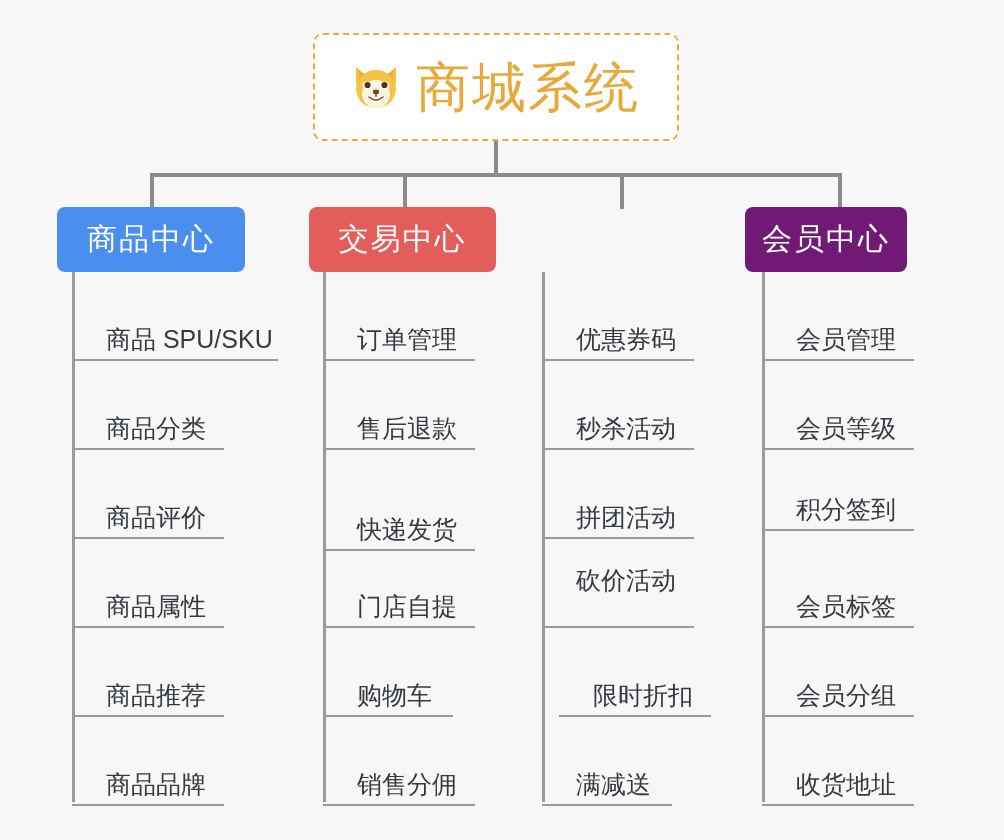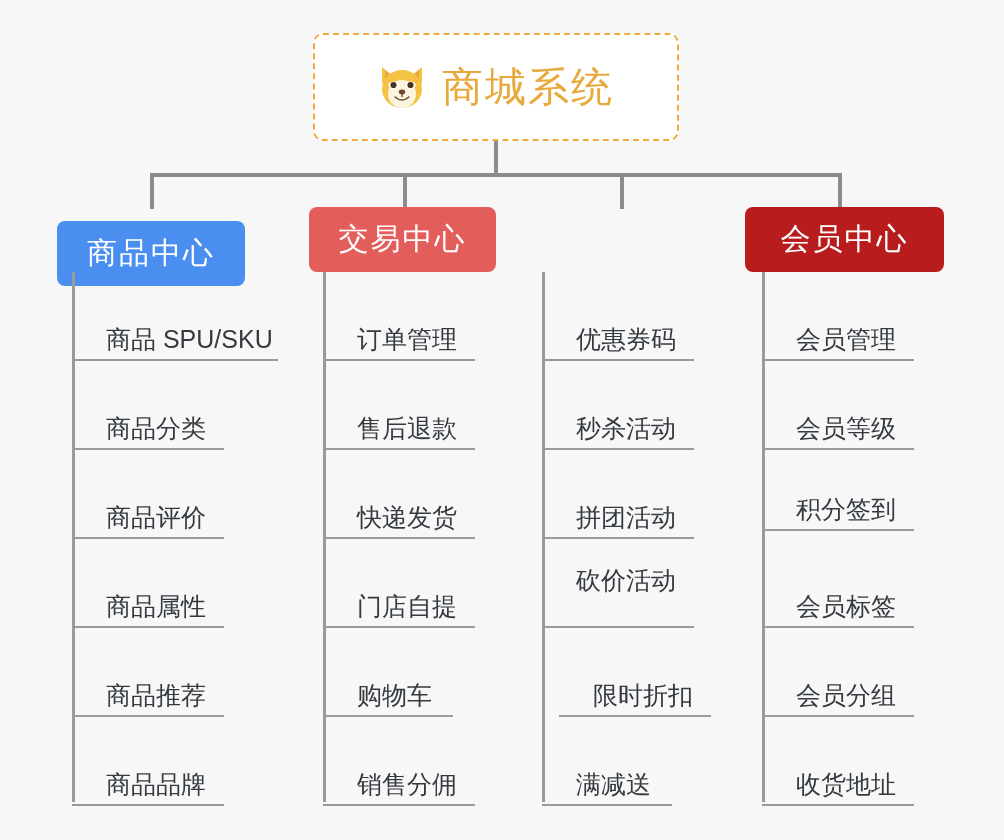--- a/index.html
+++ b/index.html
@@ -19,21 +19,21 @@
     width:366px;height:108px;
     background:#ffffff;
     border:2px dashed #eeaa3c;
     border-radius:10px;
     box-sizing:border-box;
     display:flex;align-items:center;justify-content:center;
     gap:16px;
   }
   .root-title{
     color:#e8a93c;
-    font-size:41px;
+    font-size:54px;
     letter-spacing:2px;
     line-height:1;
     white-space:nowrap;
   }
   .shiba{
     width:48px;height:46px;
     position:relative;
     flex:0 0 auto;
   }
 
@@ -114,27 +114,27 @@
     <span class="root-title" style="color: rgb(232, 169, 60);">商城系统</span>
   </div>
 
   <div class="conn stem-root"></div>
   <div class="conn hbar"></div>
   <div class="conn drop drop-1"></div>
   <div class="conn drop drop-2"></div>
   <div class="conn drop drop-3"></div>
   <div class="conn drop drop-4"></div>
 
-  <div class="cat-box" style="left: 57px; width: 188px; background: rgb(74, 142, 240); margin-top: 14px;">
+  <div class="cat-box" style="left: 57px; width: 188px; background: rgb(74, 142, 240);">
     <span>商品中心</span>
   </div>
   <div class="cat-box" style="left: 309px; width: 187px; background: rgb(227, 93, 91);">
     <span>交易中心</span>
   </div>
-  <div class="cat-box" style="left: 745px; width: 199px; background: #b91c1c;">
+  <div class="cat-box" style="left: 745px; width: 162px; background: #701a75;">
     <span>会员中心</span>
   </div>
 
   <div class="column" style="left:72px;">
     <div class="trunk"></div>
     <div class="leaf" style="top:0px;width:206px;">
         <span class="leaf-label">商品 SPU/SKU</span>
       </div>
     <div class="leaf" style="top:89px;width:152px;">
         <span class="leaf-label">商品分类</span>
@@ -154,21 +154,21 @@
   </div>
 
   <div class="column" style="left:323px;">
     <div class="trunk"></div>
     <div class="leaf" style="top:0px;width:152px;">
         <span class="leaf-label">订单管理</span>
       </div>
     <div class="leaf" style="top:89px;width:152px;">
         <span class="leaf-label">售后退款</span>
       </div>
-    <div class="leaf" style="top:178px;width:152px;text-align:right;">
+    <div class="leaf" style="top:190px;width:152px;text-align:right;">
         <span class="leaf-label">快递发货</span>
       </div>
     <div class="leaf" style="top:267px;width:152px;">
         <span class="leaf-label">门店自提</span>
       </div>
     <div class="leaf" style="top:356px;width:130px;">
         <span class="leaf-label">购物车</span>
       </div>
     <div class="leaf" style="top:445px;width:152px;">
         <span class="leaf-label">销售分佣</span>

